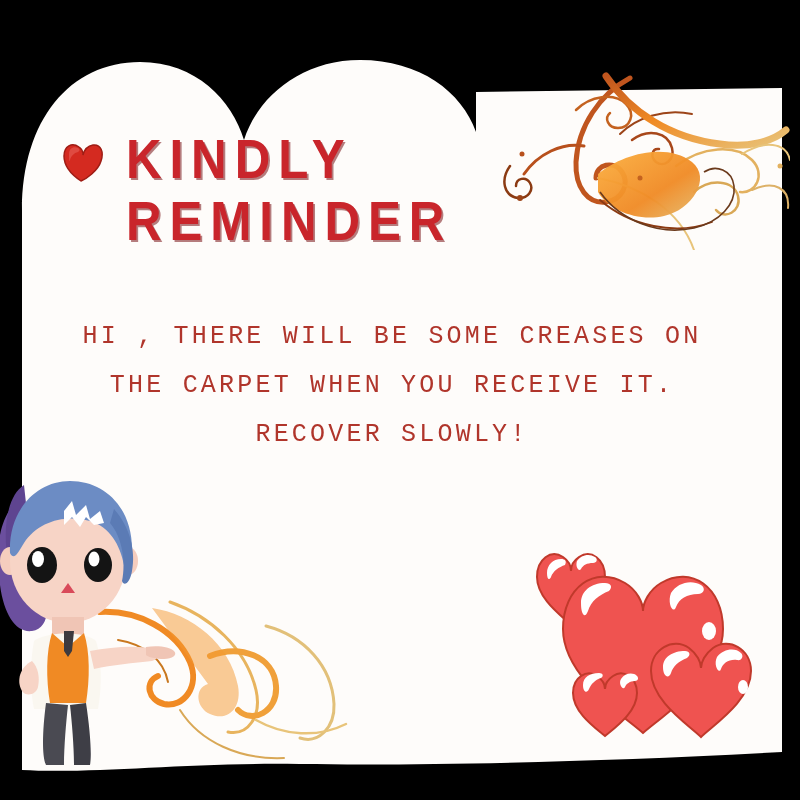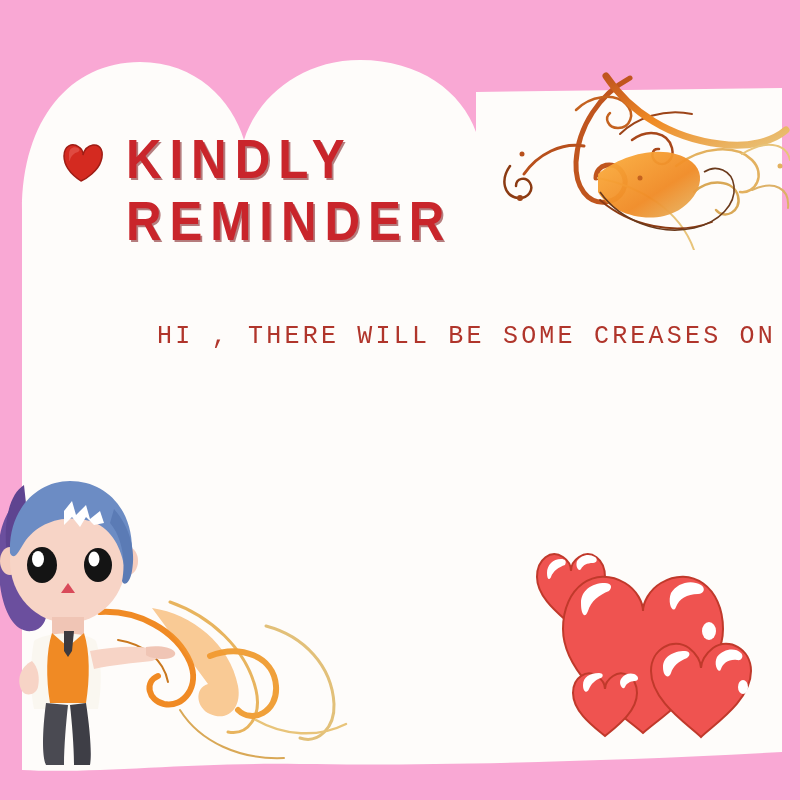--- a/index.html
+++ b/index.html
@@ -6,21 +6,21 @@
   html, body {
     margin: 0;
     padding: 0;
     background: #ffffff;
   }
   #stage {
     position: relative;
     width: 800px;
     height: 800px;
     overflow: hidden;
-    background: #f9a8d4;
+    background: #000000;
     font-family: "Liberation Sans", sans-serif;
   }
 
   
   #card-svg {
     position: absolute;
     left: 0; top: 0;
     width: 800px; height: 800px;
     display: block;
   }
@@ -61,24 +61,24 @@
     text-transform: uppercase;
     transform: scaleX(0.88);
     transform-origin: left top;
     text-shadow: 2px 2px 0 rgba(120,18,22,0.55);
     white-space: pre-line;
   }
 
   
   #message-block {
     position: absolute;
-    left: 56px;
+    left: 32px;
     top: 312px;
     width: 720px;
-    text-align: right;
+    text-align: center;
   }
   .message-line {
     color: #B0352B;
     font-family: "Liberation Mono", monospace;
     font-size: 25px;
     line-height: 49px;
     letter-spacing: 3.2px;
     text-transform: uppercase;
     white-space: nowrap;
     font-weight: normal;
@@ -296,16 +296,18 @@
           <path d="M9,12 C9,7 13,4 18,6 C20,7 20,9 18,10
                    C14,11 11,14 10,18 C9,21 9,17 9,12 Z" fill="#E8655C" opacity="0.55"></path>
         </svg>
         <h1 id="title-text">KINDLY
 REMINDER</h1>
       </div>
     </div>
 
     <div id="message-block">
       <div class="message-line">HI , THERE WILL BE SOME CREASES ON</div>
+      <div class="message-line">THE CARPET WHEN YOU RECEIVE IT.</div>
+      <div class="message-line">RECOVER SLOWLY!</div>
     </div>
 
   </div>
 </div>
 
 </body></html>

